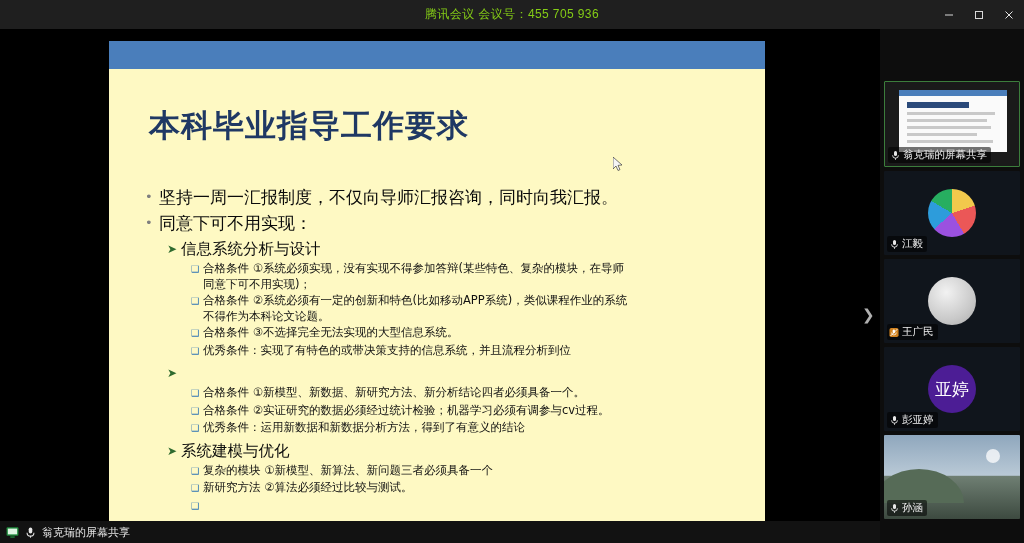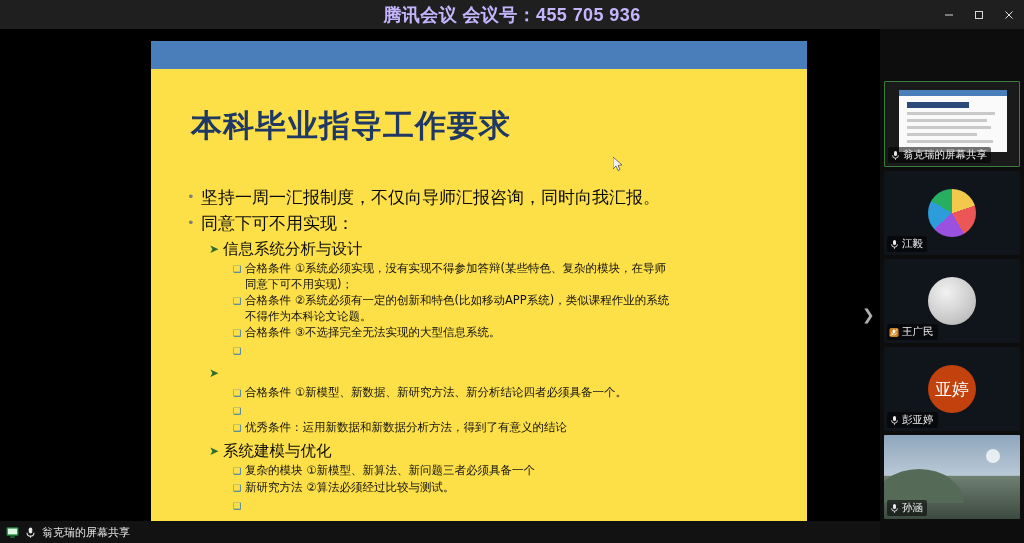--- a/index.html
+++ b/index.html
@@ -11,23 +11,22 @@
   }
   #app { position: relative; width: 1024px; height: 543px; background: #0b0b0b; }
 
   
   .titlebar {
     position: absolute; top: 0; left: 0; width: 1024px; height: 29px;
     background: #1f1f1f;
     display: flex; align-items: center; justify-content: center;
   }
   .titlebar-text {
-    color: #c4b5fd; font-size: 18px; letter-spacing: 0.4px;
+    color: #84cc16; font-size: 12px; letter-spacing: 0.4px;
     white-space: nowrap;
-    font-weight: bold;
   }
   .win-controls {
     position: absolute; right: 0; top: 0; height: 29px;
     display: flex; align-items: center;
   }
   .win-btn {
     width: 30px; height: 29px;
     display: flex; align-items: center; justify-content: center;
     color: #d8d8d8; font-size: 12px;
   }
@@ -36,23 +35,22 @@
   
   .stage {
     position: absolute; top: 29px; left: 0;
     width: 880px; height: 514px;
     background: #000;
   }
 
   .slide {
     position: absolute; left: 109px; top: 12px;
     width: 656px; height: 500px;
-    background: #fde047;
+    background: #fef9c3;
     overflow: hidden;
-    margin-left: 42px;
   }
   .slide-topbar {
     position: absolute; left: 0; top: 0; width: 656px; height: 28px;
     background: #4a7ebb;
   }
   .slide-title {
     position: absolute; left: 40px; top: 64px;
     color: #1f3864; font-size: 31px; font-weight: bold;
     font-family: "DejaVu Sans", sans-serif;
     letter-spacing: 1px;
@@ -155,21 +153,21 @@
   }
   .av-pie {
     background:
       conic-gradient(#f2c94c 0deg 72deg, #eb5757 72deg 150deg,
                      #9b51e0 150deg 228deg, #2d9cdb 228deg 300deg,
                      #27ae60 300deg 360deg);
   }
   .av-grey {
     background: radial-gradient(circle at 38% 32%, #f2f2f2 0%, #c9c9c9 62%, #a9a9a9 100%);
   }
-  .av-blue { background: #c2410c; }
+  .av-blue { background: #4c1d95; }
 
   .tile-bg-dark { background: #10151c; }
   .tile-bg-slidecap {
     background: #1a1a1a;
   }
   .mini-slide {
     position: absolute; left: 14px; top: 8px;
     width: 108px; height: 62px;
     background: #fafafa;
   }
@@ -263,32 +261,34 @@
           <span class="sqbullet">❑</span>
           <span class="txt">合格条件 ②系统必须有一定的创新和特色(比如移动APP系统)，类似课程作业的系统
 不得作为本科论文论题。</span>
         </div>
         <div class="l3">
           <span class="sqbullet">❑</span>
           <span class="txt">合格条件 ③不选择完全无法实现的大型信息系统。</span>
         </div>
         <div class="l3">
           <span class="sqbullet">❑</span>
+          <span class="txt">优秀条件：实现了有特色的或带决策支持的信息系统，并且流程分析到位</span>
         </div>
 
         <div class="l2">
           <span class="bullet">➤</span>
         </div>
 
         <div class="l3">
           <span class="sqbullet">❑</span>
           <span class="txt">合格条件 ①新模型、新数据、新研究方法、新分析结论四者必须具备一个。</span>
         </div>
         <div class="l3">
           <span class="sqbullet">❑</span>
+          <span class="txt">合格条件 ②实证研究的数据必须经过统计检验；机器学习必须有调参与cv过程。</span>
         </div>
         <div class="l3">
           <span class="sqbullet">❑</span>
           <span class="txt">优秀条件：运用新数据和新数据分析方法，得到了有意义的结论</span>
         </div>
 
         <div class="l2">
           <span class="bullet">➤</span>
           <span>系统建模与优化</span>
         </div>

